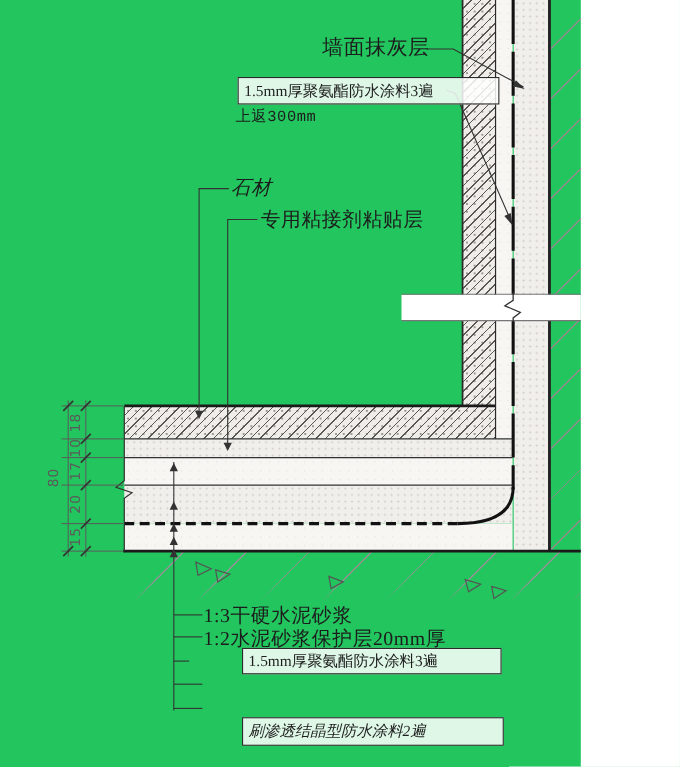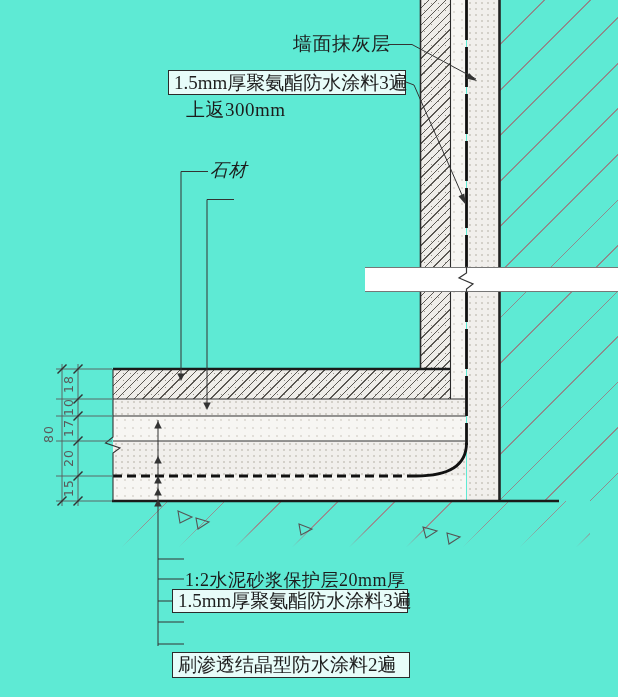--- a/index.html
+++ b/index.html
@@ -1,17 +1,17 @@
 <!DOCTYPE html>
 <html><head>
 <meta charset="utf-8">
 <style>
   html,body{margin:0;padding:0;background:#ffffff;}
   #canvas{
-    position:relative;width:618px;height:697px;background:#5eead4;overflow:hidden;
+    position:relative;width:528px;height:697px;background:#22c55e;overflow:hidden;
     font-family:"Liberation Serif","DejaVu Serif",serif;color:#1e1e1e;text-align:center;
   }
   .abs{position:absolute;}
   
   .hatch-dense{
     background-color:#efede9;
     background-image:
       repeating-linear-gradient(135deg, rgba(70,68,64,0) 0px, rgba(70,68,64,0) 5px, #5a5752 5px, #5a5752 6px),
       radial-gradient(circle, #9a968e 0.7px, rgba(0,0,0,0) 0.9px);
     background-size:auto, 7px 7px;
@@ -29,21 +29,21 @@
   .hatch-sparse{
     background-image:repeating-linear-gradient(135deg, rgba(0,0,0,0) 0px, rgba(0,0,0,0) 31px, #8d8d8d 31px, #8d8d8d 32.2px);
   }
   .hatch-ground{
     background-image:repeating-linear-gradient(135deg, rgba(0,0,0,0) 0px, rgba(0,0,0,0) 39px, #939393 39px, #939393 40.2px);
     -webkit-mask-image:linear-gradient(to bottom, #000 55%, rgba(0,0,0,0) 100%);
             mask-image:linear-gradient(to bottom, #000 55%, rgba(0,0,0,0) 100%);
   }
   
   .lbl{position:absolute;white-space:nowrap;color:#1c1c1c;line-height:1.1;letter-spacing:0.5px;}
-  .fs19{font-size:19px;} .fs18{font-size:18px;} .fs17{font-size:19px;}
+  .fs19{font-size:19px;} .fs18{font-size:18px;} .fs17{font-size:14px;margin-left:48px;}
   .boxed{
     position:absolute;border:1.6px solid #2b2b2b;background:rgba(255,255,255,0.85);
     display:flex;align-items:center;padding-left:5px;box-sizing:border-box;white-space:nowrap;
   }
   .dimnum{
     position:absolute;font-family:"DejaVu Sans","Liberation Sans",sans-serif;
     font-size:12.5px;color:#5a5a5a;transform:translate(-50%,-50%) rotate(-90deg);
     white-space:nowrap;letter-spacing:1px;
   }
   svg{position:absolute;left:0;top:0;}
@@ -146,33 +146,35 @@
       <line x1="158" y1="644" x2="184" y2="644"></line>
     </g>
   </svg>
 
   <div class="lbl fs19" style="left:293px;top:34px;">墙面抹灰层</div>
 
   <div class="boxed fs17" style="left:168px;top:70px;width:238px;height:25px;">
     <span>1.5mm厚聚氨酯防水涂料3遍</span>
   </div>
 
-  <div class="lbl fs17" style="left:186px;top:100px;">上返300mm</div>
+  <div class="lbl fs17" style="left:166px;top:100px;font-family:Liberation Mono, monospace;">上返300mm</div>
 
   <div class="lbl fs18" style="left:210px;top:161px;font-style:italic;">石材</div>
 
+  <div class="lbl fs18" style="left:237px;top:190px;">专用粘接剂粘贴层</div>
 
   <div class="dimnum" style="left:48px;top:434px;">80</div>
   <div class="dimnum" style="left:68px;top:384px;">18</div>
   <div class="dimnum" style="left:68px;top:407px;">10</div>
   <div class="dimnum" style="left:68px;top:428px;">17</div>
   <div class="dimnum" style="left:68px;top:458px;">20</div>
   <div class="dimnum" style="left:68px;top:488px;">15</div>
 
+  <div class="lbl fs18" style="left:185px;top:550px;">1:3干硬水泥砂浆</div>
   <div class="lbl fs18" style="left:185px;top:571px;">1:2水泥砂浆保护层20mm厚</div>
   <div class="boxed fs17" style="left:172px;top:589px;width:236px;height:24px;">
     <span>1.5mm厚聚氨酯防水涂料3遍</span>
   </div>
-  <div class="boxed fs17" style="left:172px;top:652px;width:238px;height:26px;">
+  <div class="boxed fs17" style="left:172px;top:652px;width:238px;height:26px;font-style:italic;">
     <span>刷渗透结晶型防水涂料2遍</span>
   </div>
 
 </div>
 
 </body></html>

